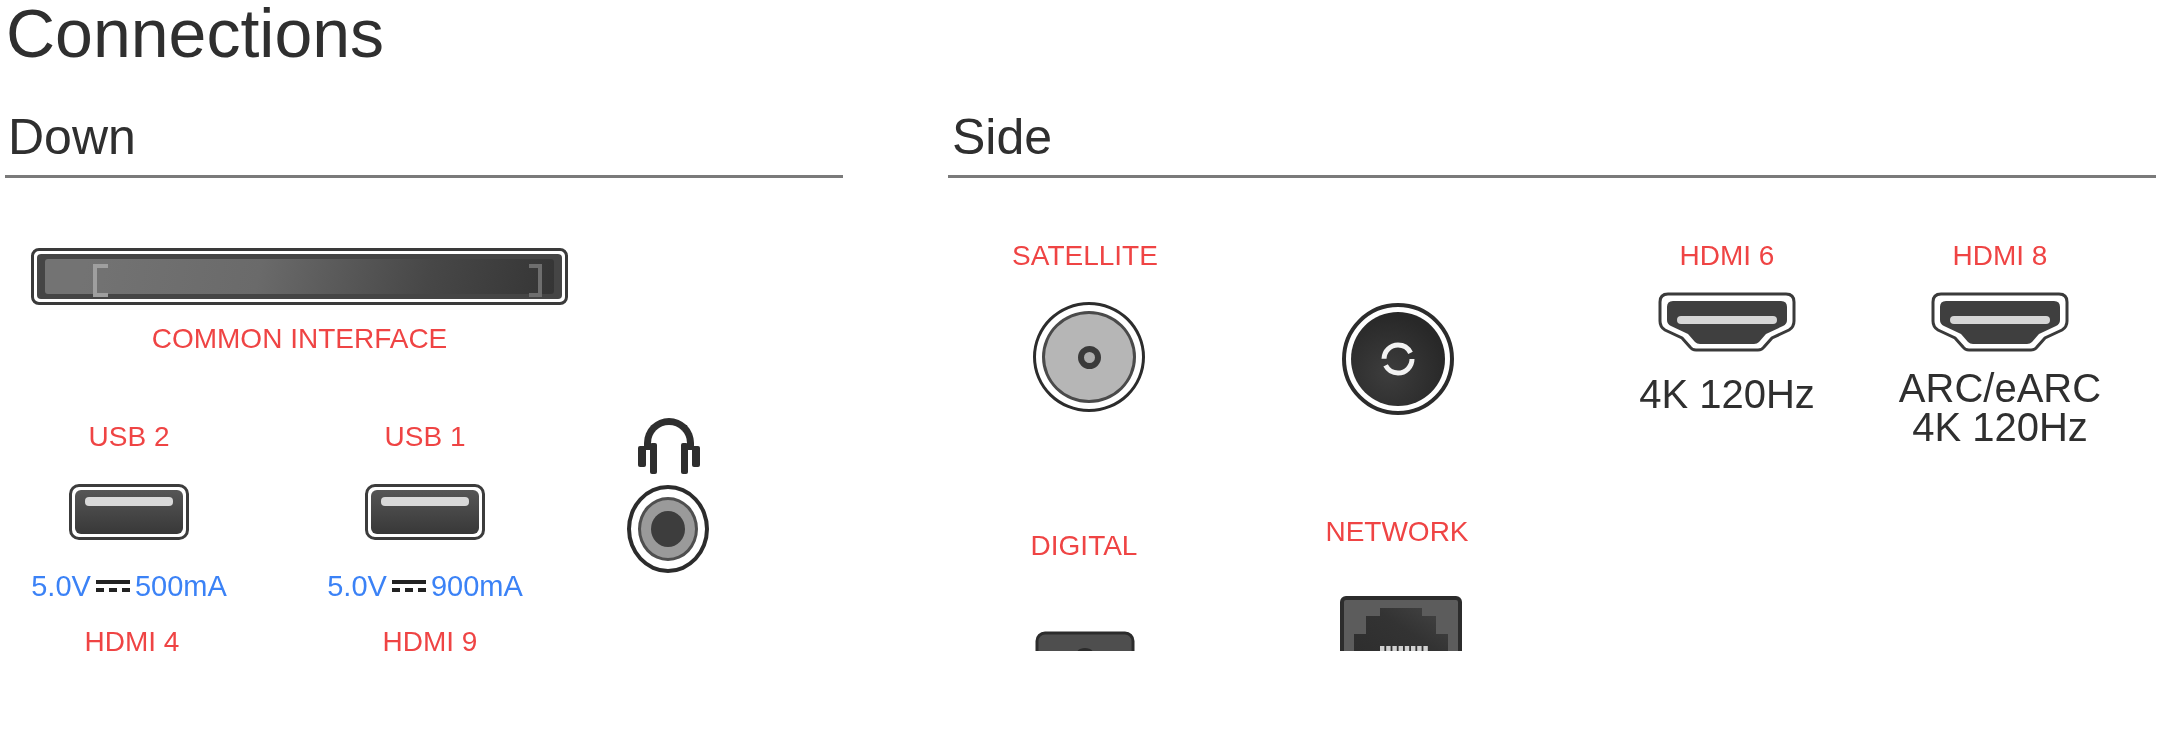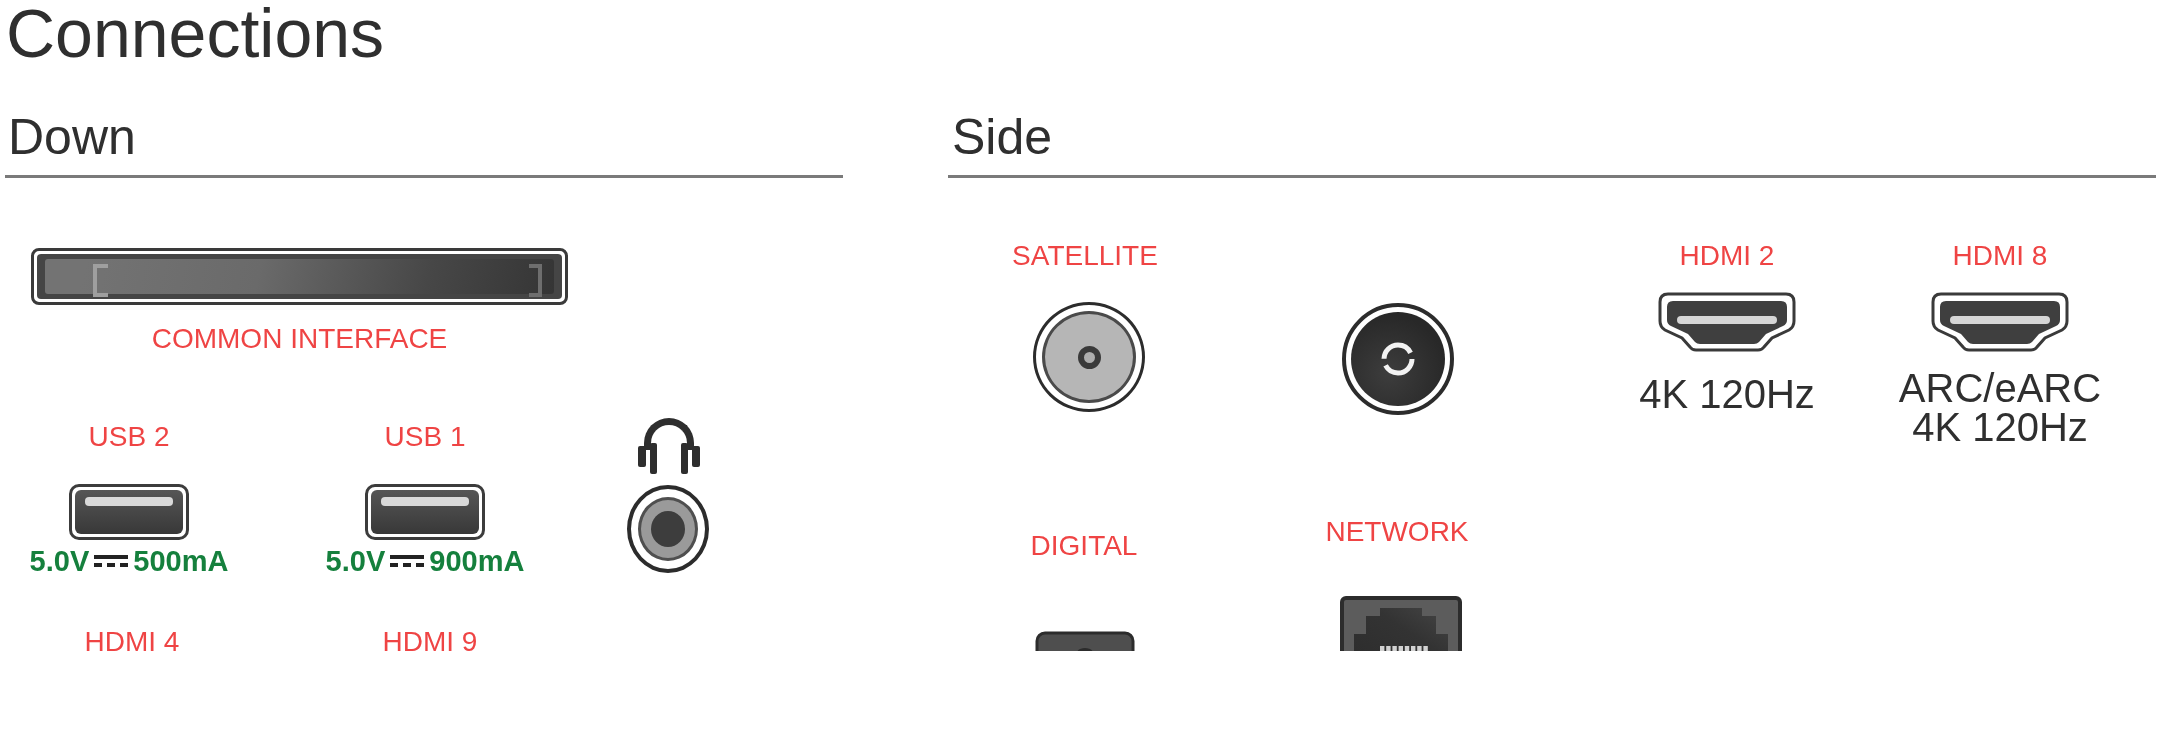--- a/index.html
+++ b/index.html
@@ -11,21 +11,21 @@
   .page-title{left:6px;top:-6px;font-size:68px;font-weight:500;letter-spacing:0;}
   .section-heading{top:108px;font-size:50px;font-weight:400;}
   #side-heading{left:8px;}
   #down-heading{left:952px;}
   .rule{height:3px;background:#7a7a7a;top:175px;}
   #side-rule{left:5px;width:838px;}
   #down-rule{left:948px;width:1208px;}
 
   .label{font-size:28px;font-weight:400;text-align:center;color:#ef4444;white-space:nowrap;}
   .caption{font-size:40px;font-weight:400;text-align:center;color:#2f2f2f;white-space:nowrap;}
-  .rating{font-size:29px;font-weight:700;color:#15803d;display:flex;align-items:center;justify-content:center;white-space:nowrap;}
+  .rating{font-size:29px;font-weight:400;color:#3b82f6;display:flex;align-items:center;justify-content:center;white-space:nowrap;margin-top:25px;}
 
   
   .ci-slot{left:31px;top:248px;width:537px;height:57px;border:3px solid #3a3a3a;border-radius:8px;
     background:#ffffff;padding:3px;box-sizing:border-box;}
   .ci-frame{width:100%;height:100%;background:#454545;border-radius:4px;padding:5px 8px;box-sizing:border-box;position:relative;}
   .ci-inner{width:100%;height:100%;border-radius:3px;
     background:linear-gradient(103deg,#737373 8%,#6a6a6a 42%,#474747 75%,#353535 100%);position:relative;}
   .ci-bracket-left{position:absolute;left:48px;top:5px;width:11px;height:25px;border:4px solid #9f9f9f;border-right:none;}
   .ci-bracket-right{position:absolute;right:12px;top:5px;width:9px;height:25px;border:4px solid #6e6e6e;border-left:none;}
   #ci-label{left:31px;top:323px;width:537px;}
@@ -183,21 +183,21 @@
   </div>
 
   <div class="abs ant-conn">
     <div class="ant-disc">
       <svg width="40" height="40" viewBox="0 0 40 40">
         <circle cx="20" cy="20" r="14" fill="none" stroke="#f2f2f2" stroke-width="5" stroke-dasharray="37 7"></circle>
       </svg>
     </div>
   </div>
 
-  <div class="abs label" id="hdmi1-label">HDMI 2</div>
+  <div class="abs label" id="hdmi1-label">HDMI 6</div>
   <div class="abs" id="hdmi1-port">
     <svg class="hdmi-svg" width="140" height="64" viewBox="0 0 140 64">
       <path d="M11,2 H129 Q137,2 137,10 V29 Q137,35 132,38 L115,46 L107,55 Q105,58 101,58 H39 Q35,58 33,55 L25,46 L8,38 Q3,35 3,29 V10 Q3,2 11,2 Z" fill="#ffffff" stroke="#3a3a3a" stroke-width="3"></path>
       <path d="M16,9 H124 Q130,9 130,15 V28 Q130,32 126,34 L109,42 L102,50 Q100,52 97,52 H43 Q40,52 38,50 L31,42 L14,34 Q10,32 10,28 V15 Q10,9 16,9 Z" fill="#3f3f3f"></path>
       <rect x="20" y="24" width="100" height="8" rx="4" fill="#d6d6d6"></rect>
     </svg>
   </div>
   <div class="abs caption" id="hdmi1-caption">4K 120Hz</div>
 
   <div class="abs label" id="hdmi2-label">HDMI 8</div>

